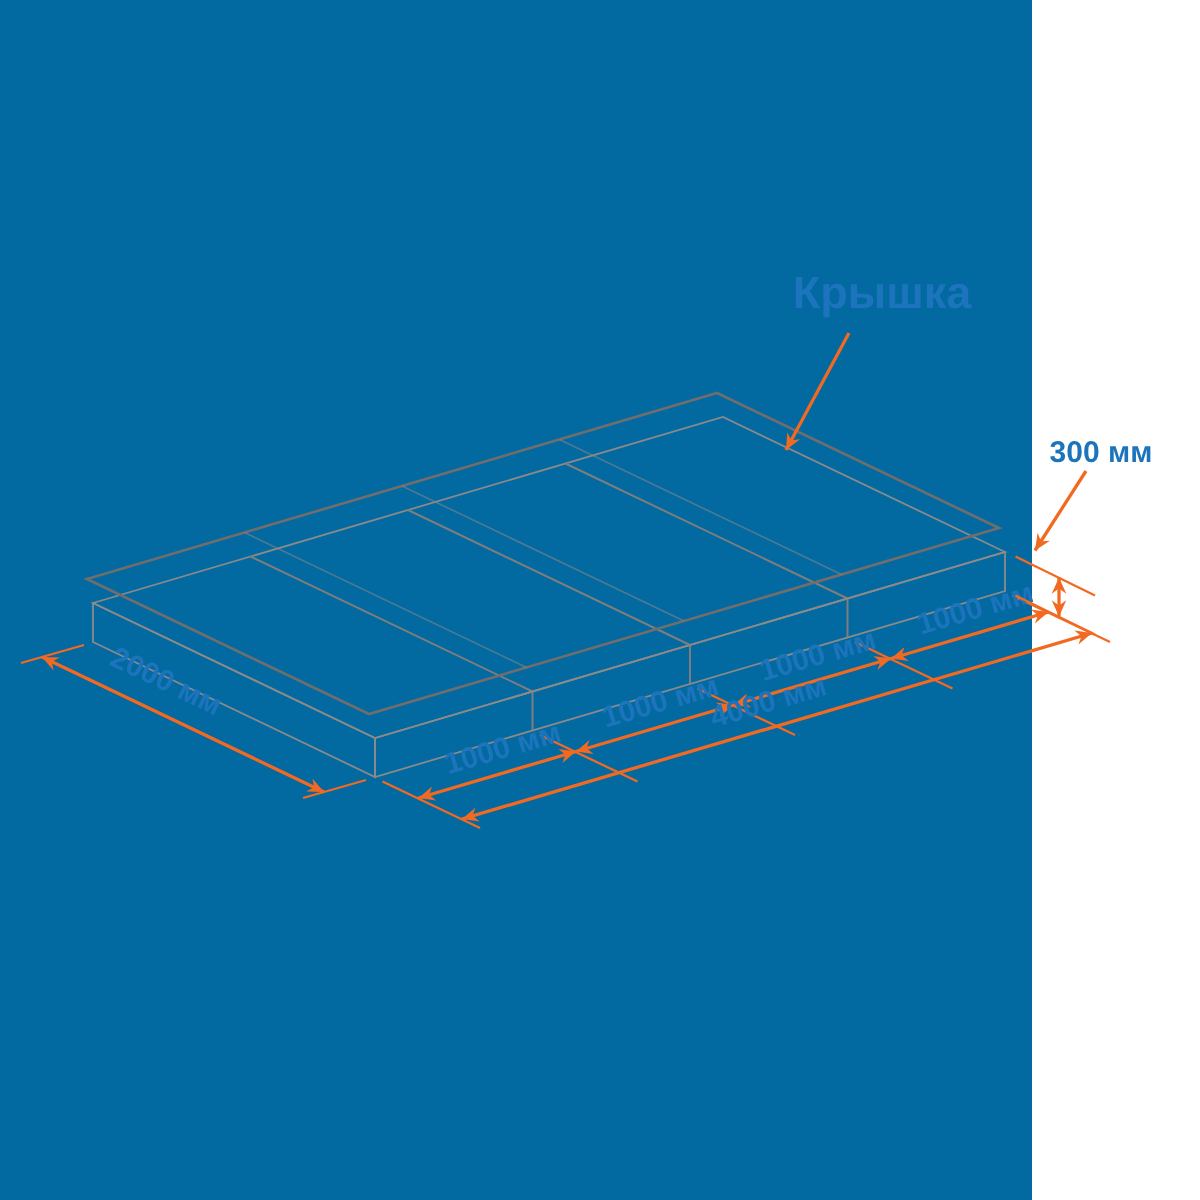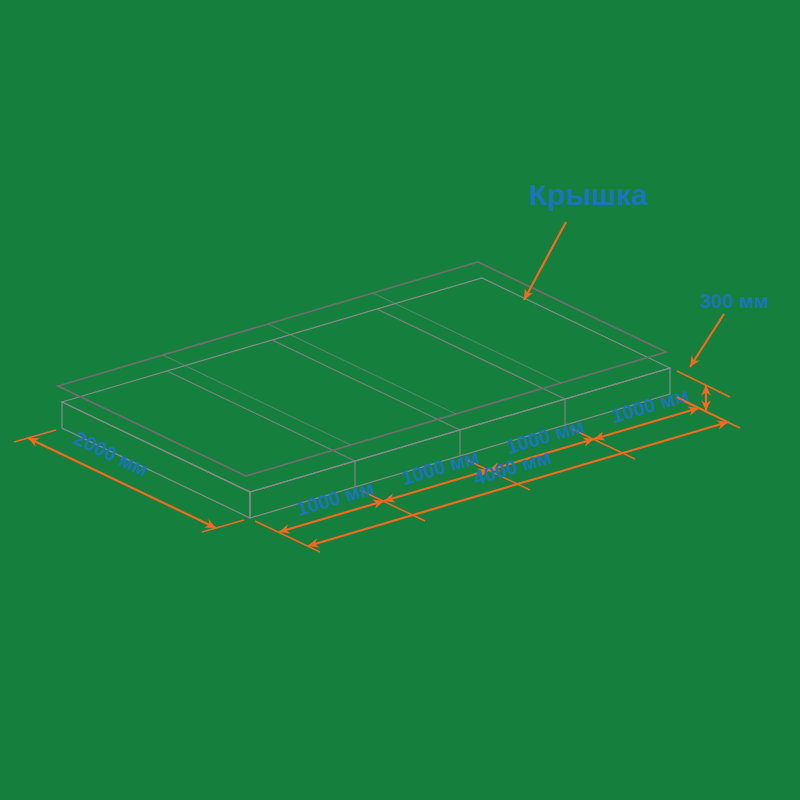--- a/index.html
+++ b/index.html
@@ -5,23 +5,23 @@
   html, body {
     margin: 0;
     padding: 0;
     width: 800px;
     height: 800px;
     background: #ffffff;
     overflow: hidden;
   }
   .canvas {
     position: relative;
-    width: 800px;
+    width: 688px;
     height: 800px;
-    background: #15803d;
+    background: #0369a1;
   }
   svg { display: block; }
 
   
   .meshline {
     stroke: var(--mesh, #8C8C8C);
     stroke-width: 0.9;
     fill: none;
   }
   .edge {

